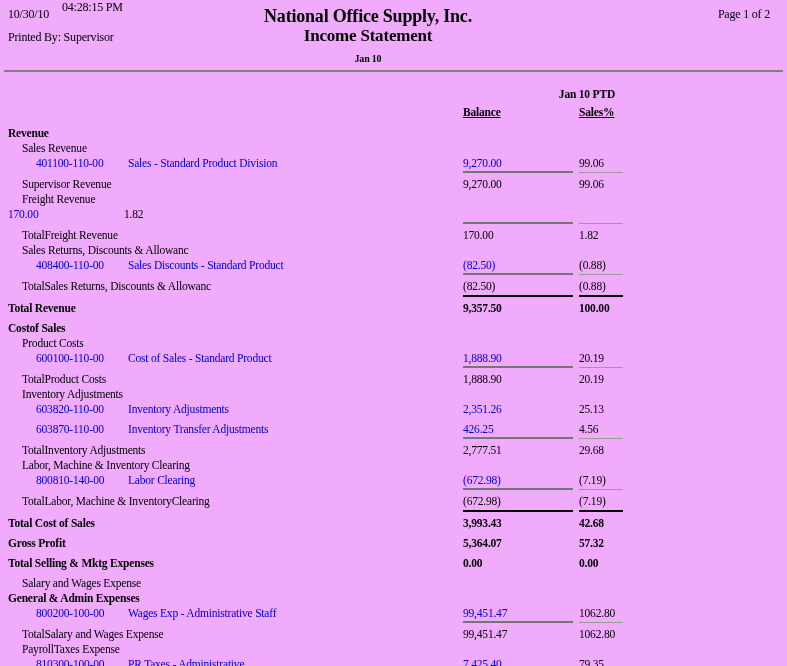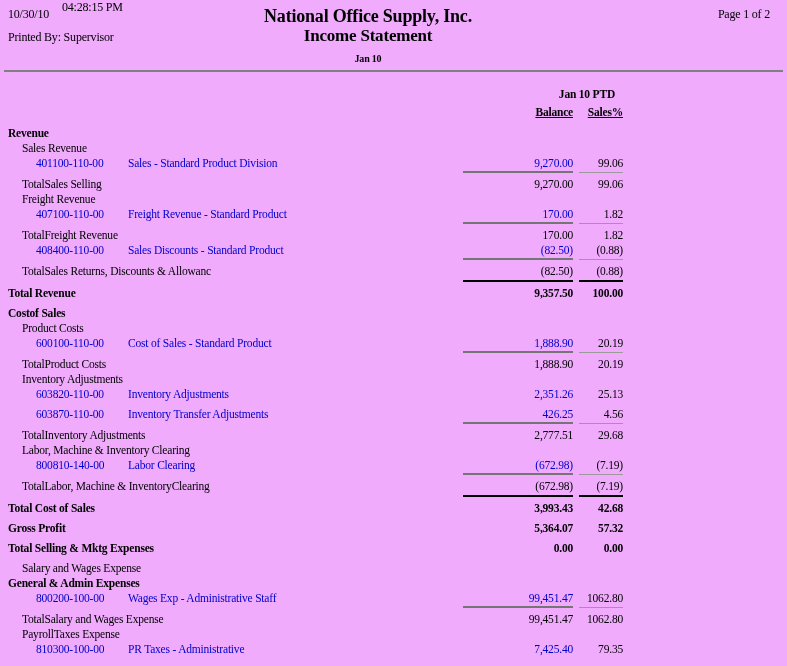--- a/index.html
+++ b/index.html
@@ -18,22 +18,22 @@
   .h-title{position:absolute;left:0;top:26px;width:736px;text-align:center;font-weight:bold;font-size:17px;}
   .h-period{position:absolute;left:0;top:53px;width:736px;text-align:center;font-weight:bold;font-size:10px;}
   .head-rule{height:2px;background:#808080;margin:0 4px;}
   
   .report-body{padding:0 164px 0 8px;font-size:11.5px;}
   .colhead .period{margin-top:15px;height:14px;line-height:14px;text-align:right;padding-right:8px;font-weight:bold;}
   .ch-row{margin-top:4px;margin-bottom:6px;}
   .ch{font-weight:bold;text-decoration:underline;}
   .r{display:flex;height:15px;line-height:14px;}
   .lbl{flex:1;display:flex;min-width:0;white-space:nowrap;overflow:hidden;}
-  .bal{width:110px;text-align:right;white-space:nowrap;}
-  .sal{width:44px;margin-left:6px;text-align:right;white-space:nowrap;}
+  .bal{width:110px;text-align:left;white-space:nowrap;}
+  .sal{width:44px;margin-left:6px;white-space:nowrap;}
   .section .lbl{font-weight:bold;}
   .group .lbl{padding-left:14px;}
   .total .lbl{padding-left:14px;}
   .boldtotal{font-weight:bold;margin-bottom:5px;}
   .account .lbl{padding-left:28px;}
   .account .acct-num{width:92px;color:#0000cc;}
   .account .acct-desc{color:#0000cc;}
   .account .bal{color:#0000cc;}
   .account + .account{margin-top:5px;}
   
@@ -87,46 +87,47 @@
           </span>
           <span class="bal">9,270.00</span>
           <span class="sal">99.06</span>
         </div>
         <div class="r rulerow grouprule">
           <span class="lbl"></span>
           <span class="bal"></span>
           <span class="sal"></span>
         </div>
         <div class="r total">
-          <span class="lbl">TotalSales Selling</span>
+          <span class="lbl">Supervisor Revenue</span>
           <span class="bal">9,270.00</span>
           <span class="sal">99.06</span>
         </div>
         <div class="r group">
           <span class="lbl">Freight Revenue</span>
           <span class="bal"></span>
           <span class="sal"></span>
         </div>
         <div class="r account">
-          <span class="lbl">
-            <span class="acct-num">407100-110-00</span>
-            <span class="acct-desc">Freight Revenue - Standard Product</span>
-          </span>
           <span class="bal">170.00</span>
           <span class="sal">1.82</span>
         </div>
         <div class="r rulerow grouprule">
           <span class="lbl"></span>
           <span class="bal"></span>
           <span class="sal"></span>
         </div>
         <div class="r total">
           <span class="lbl">TotalFreight Revenue</span>
           <span class="bal">170.00</span>
           <span class="sal">1.82</span>
+        </div>
+        <div class="r group">
+          <span class="lbl">Sales Returns, Discounts &amp; Allowanc</span>
+          <span class="bal"></span>
+          <span class="sal"></span>
         </div>
         <div class="r account">
           <span class="lbl">
             <span class="acct-num">408400-110-00</span>
             <span class="acct-desc">Sales Discounts - Standard Product</span>
           </span>
           <span class="bal">(82.50)</span>
           <span class="sal">(0.88)</span>
         </div>
         <div class="r rulerow grouprule">

